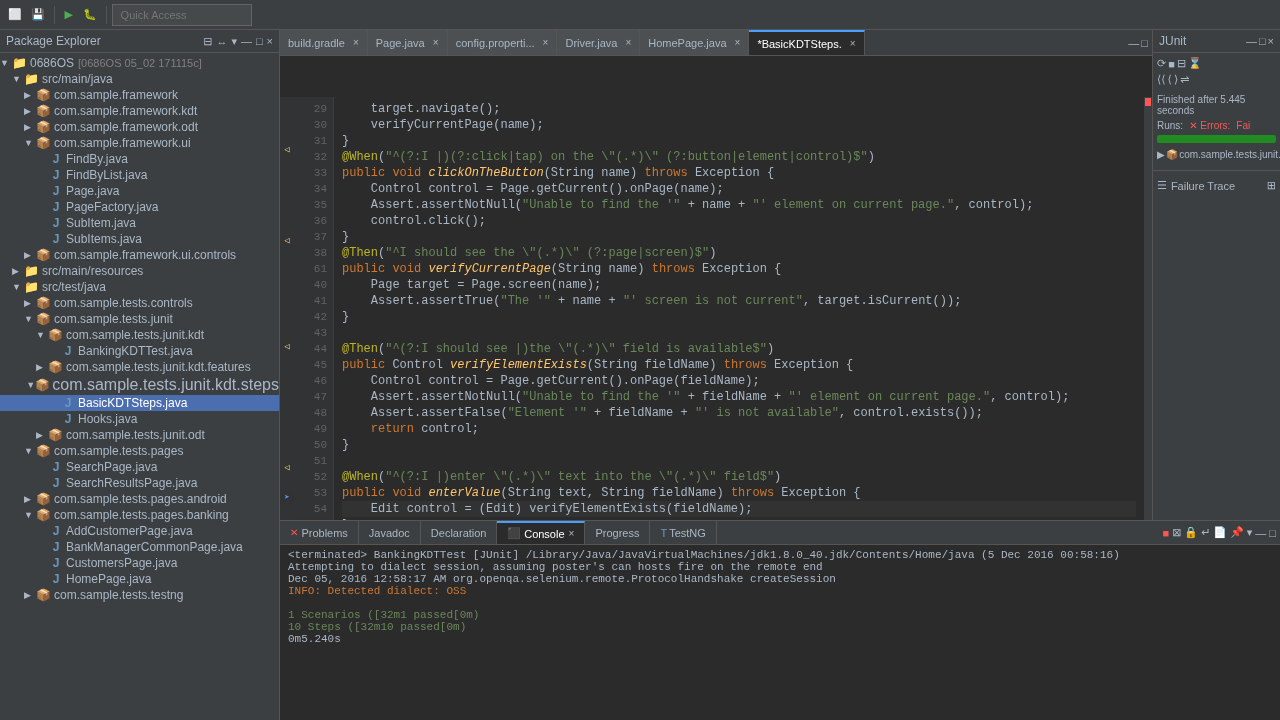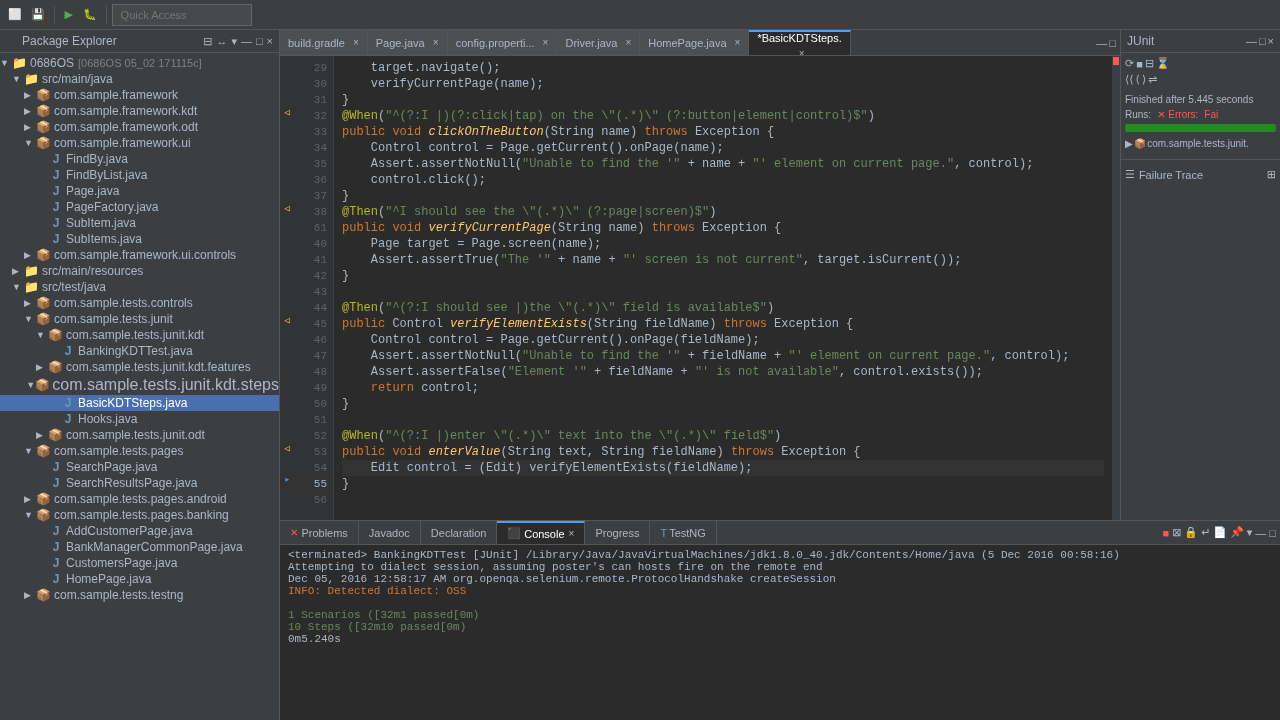--- a/index.html
+++ b/index.html
@@ -12,55 +12,55 @@
     .quick-access { background: #45494a; border: 1px solid #646464; color: #a9b7c6; padding: 2px 8px; font-size: 11px; width: 140px; height: 22px; }
     .toolbar-right { margin-left: auto; display: flex; align-items: center; gap: 6px; }
     .perspective-btn { background: #4c5052; border: 1px solid #646464; color: #a9b7c6; padding: 2px 6px; font-size: 11px; cursor: pointer; }
     
     
     #main { display: flex; height: 690px; }
     
     
     #left-panel { width: 280px; background: #3c3f41; border-right: 1px solid #555; display: flex; flex-direction: column; }
     #package-explorer-header { background: #3c3f41; padding: 4px 6px; border-bottom: 1px solid #555; display: flex; align-items: center; justify-content: space-between; }
-    .panel-title { color: #a9b7c6; font-family: Arial, sans-serif; font-size: 12px; margin-left: 16px; }
+    .panel-title { color: #a9b7c6; font-family: Arial, sans-serif; font-size: 12px; }
     .panel-icons { display: flex; gap: 4px; }
     .panel-icon-btn { background: transparent; border: none; color: #a9b7c6; cursor: pointer; font-size: 11px; }
     
     #tree { overflow-y: auto; flex: 1; padding: 2px 0; }
     .tree-item { display: flex; align-items: center; padding: 1px 0; cursor: pointer; white-space: nowrap; font-family: Arial, sans-serif; font-size: 12px; }
     .tree-arrow { display: inline-block; width: 12px; color: #a9b7c6; font-size: 9px; }
     .tree-icon { display: inline-block; width: 16px; text-align: center; margin-right: 2px; }
     .folder-icon { color: #c8a600; }
     .java-icon { color: #6897bb; }
     .selected-tree { background: #4b6eaf; }
     
     
-    #center-panel { flex: 1; display: flex; flex-direction: column; background: #2b2b2b; }
+    #center-panel { flex: 1; display: flex; flex-direction: column; background: #2b2b2b; gap: 41px; }
     
     
     #tab-bar { background: #3c3f41; display: flex; align-items: stretch; border-bottom: 1px solid #555; height: 26px; overflow: hidden; }
     .tab { display: flex; align-items: center; padding: 0 8px; gap: 4px; background: #4c5052; border-right: 1px solid #555; cursor: pointer; font-family: Arial, sans-serif; font-size: 11px; color: #a9b7c6; min-width: 80px; }
-    .tab.active { background: #2b2b2b; color: #ffffff; border-top: 2px solid #4a9eff; flex-direction: column; }
+    .tab.active { background: #2b2b2b; color: #ffffff; border-top: 2px solid #4a9eff; }
     .tab-close { color: #a9b7c6; font-size: 10px; cursor: pointer; margin-left: 4px; }
     #line-numbers { background: #313335; width: 40px; padding: 4px 0; text-align: right; color: #606366; font-size: 11px; line-height: 16px; padding-right: 6px; user-select: none; border-right: 1px solid #3d3f41; overflow: hidden; }
     #code-content { flex: 1; padding: 4px 8px; overflow: auto; line-height: 16px; font-size: 12px; }
     
     .code-line { display: flex; align-items: baseline; white-space: pre; line-height: 16px; }
     .code-line.current-line { background: #323232; }
     
     
     .kw { color: #cc7832; } 
     .ann { color: #bbb529; } 
     .str { color: #6a8759; } 
     .fn { color: #ffc66d; font-style: italic; } 
     .plain { color: #a9b7c6; }
     
     
-    #right-panel { width: 160px; background: #3c3f41; border-left: 1px solid #555; display: flex; flex-direction: column; }
+    #right-panel { width: 128px; background: #3c3f41; border-left: 1px solid #555; display: flex; flex-direction: column; }
     #junit-header { padding: 4px 6px; border-bottom: 1px solid #555; display: flex; align-items: center; justify-content: space-between; }
     .junit-title { color: #a9b7c6; font-family: Arial, sans-serif; font-size: 12px; }
     
     #junit-content { padding: 4px; font-family: Arial, sans-serif; font-size: 11px; }
     .finished-text { color: #a9b7c6; font-size: 10px; margin-bottom: 4px; }
     .runs-line { display: flex; gap: 6px; align-items: center; font-size: 10px; color: #a9b7c6; margin-bottom: 4px; }
     .error-text { color: #ff5555; }
     .progress-bar { height: 8px; background: #228B22; border-radius: 2px; margin: 4px 0; }
     
     

